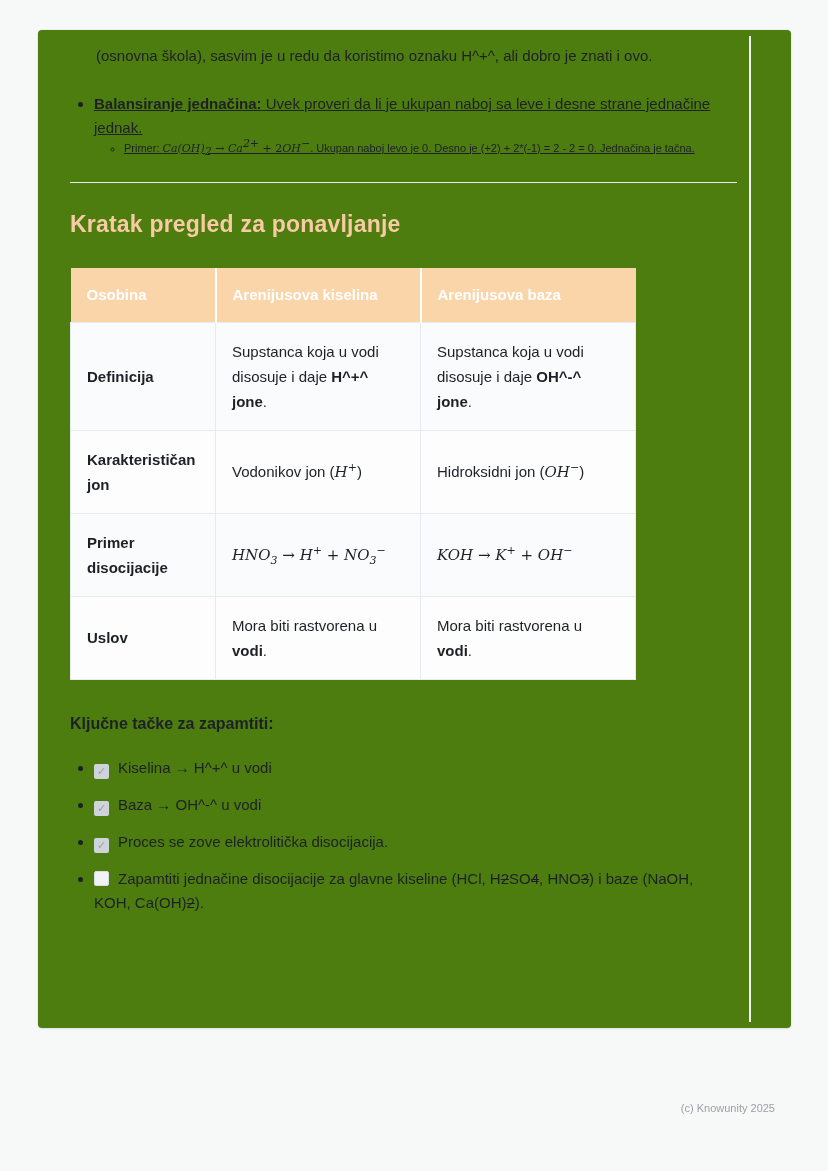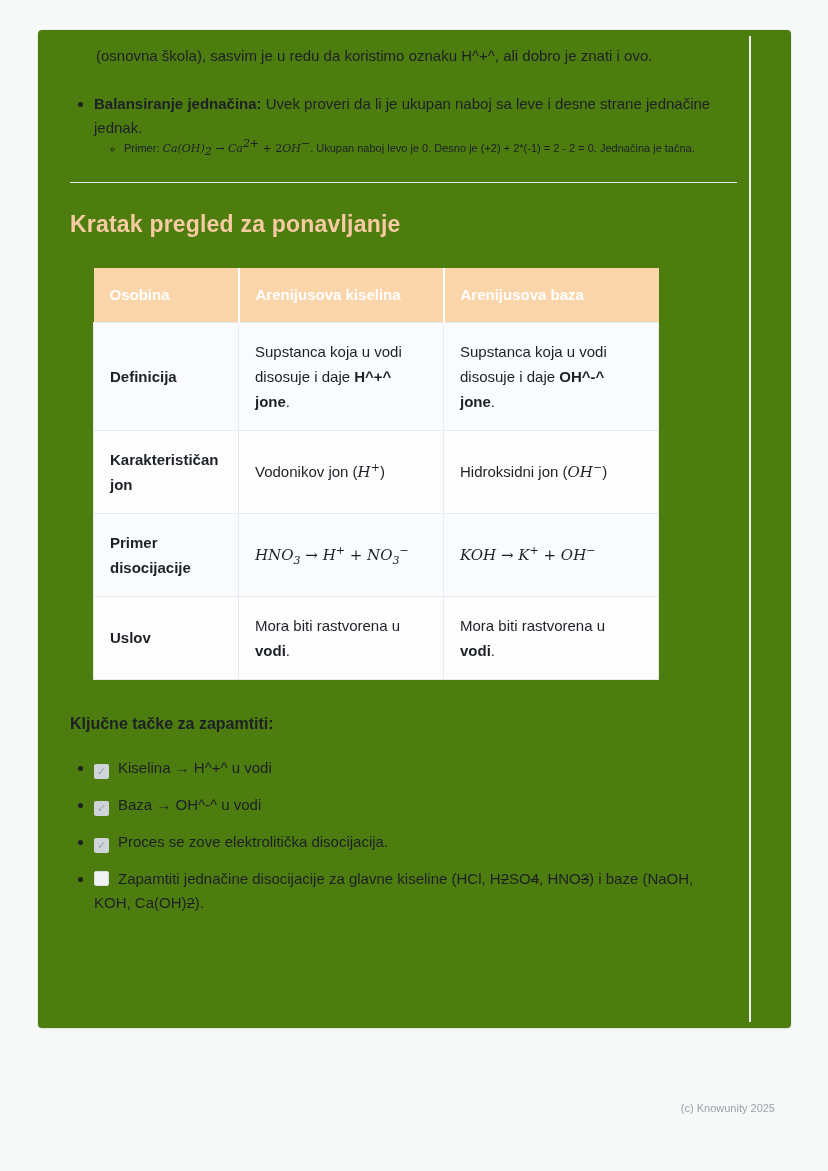--- a/index.html
+++ b/index.html
@@ -15,31 +15,31 @@
     background:#4d7c0f;border-radius:4px;
     box-shadow:0 1px 3px rgba(0,0,0,.07), 0 0 0 1px rgba(0,0,0,.03);
   }
   .vrule{
     position:absolute;right:40px;top:6px;bottom:6px;width:2px;
     background:#f0f0f2;
   }
   .content{padding:14px 54px 0 32px;font-size:15px;line-height:24px;}
   .cont{margin:0 0 0 26px;}
   ul.main{list-style:disc;margin:24px 0 0 0;padding-left:24px;}
-  ul.main > li{margin-bottom:6px;}
+  ul.main > li{margin-bottom:6px;text-decoration:underline;}
   ul.sub{list-style:circle;margin:4px 0 0 0;padding-left:30px;}
   ul.sub > li{margin-top:2px;}
   hr.divider{border:none;border-top:1px solid #e7e9ec;margin:30px 0 0 0;}
   h2.section{
     font-size:23px;line-height:28px;font-weight:700;
     color:#f8cba2;margin:27px 0 0 0;letter-spacing:.2px;
   }
   table.summary{
     border-collapse:collapse;table-layout:fixed;width:565px;
-    margin-top:30px;font-size:15px;margin-left:23px;
+    margin-top:30px;font-size:15px;
   }
   table.summary th{
     background:#fbd5aa;color:#ffffff;font-weight:700;text-align:left;
     padding:15px 16px;border-left:2px solid #ffffff;
   }
   table.summary th:first-child{border-left:none;}
   table.summary td{
     border:1px solid #e7eaee;padding:16px;vertical-align:middle;
     line-height:25px;background:#fdfdfe;
   }

